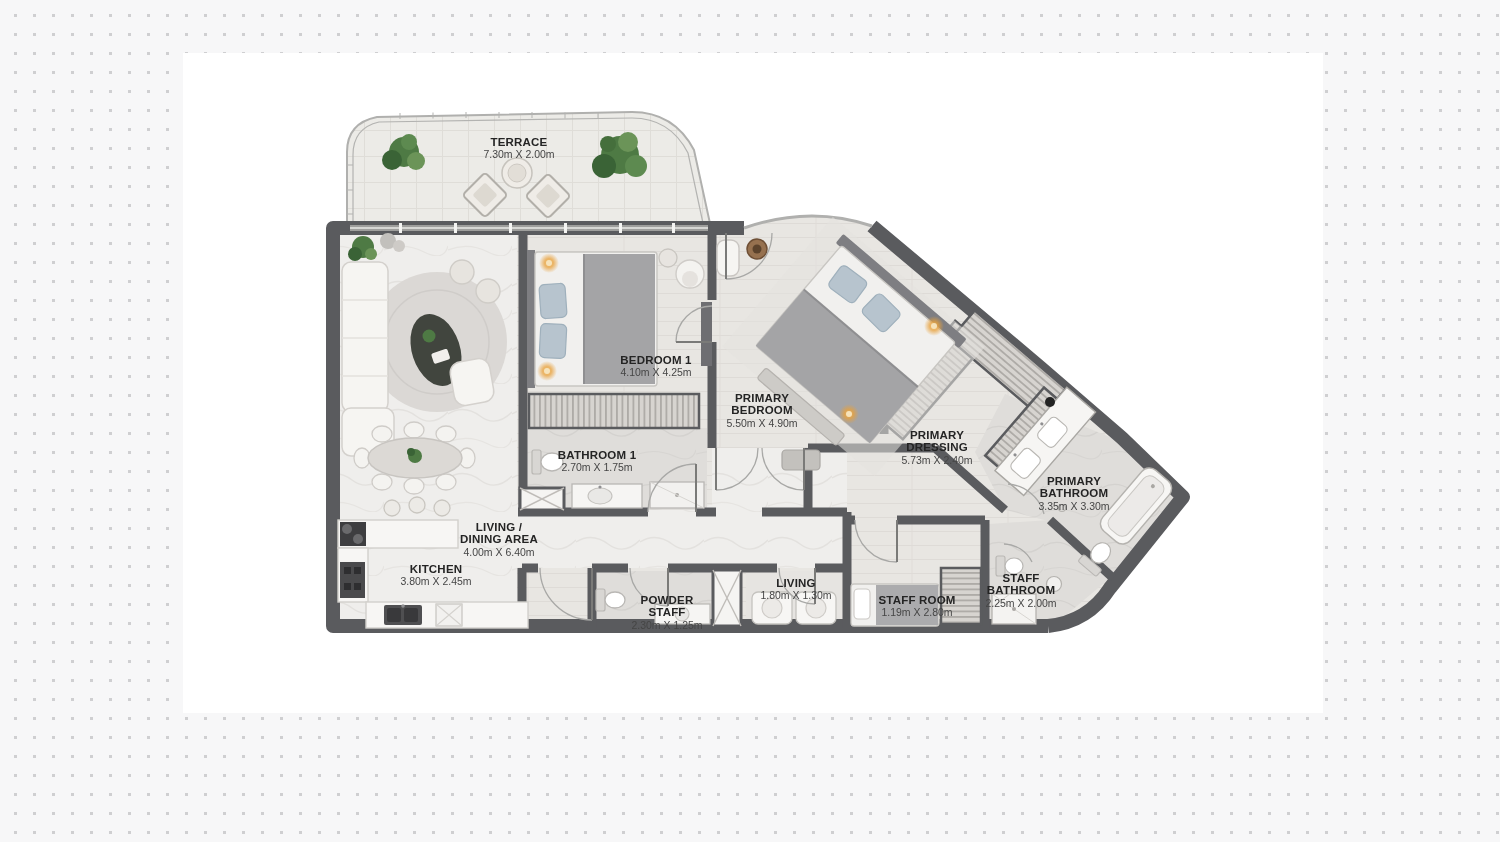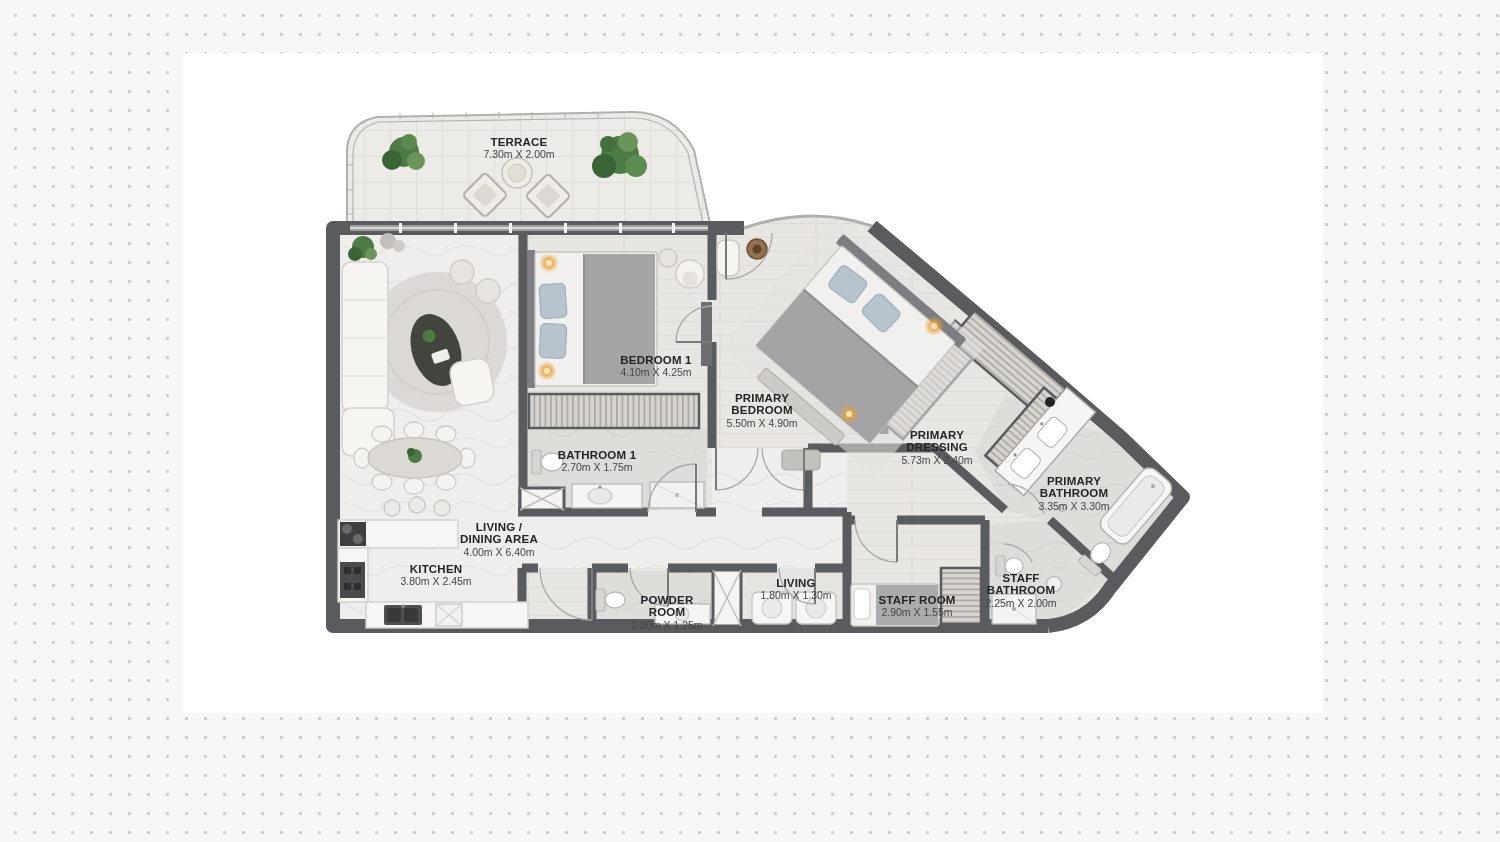--- a/index.html
+++ b/index.html
@@ -401,29 +401,29 @@
       <div class="rn">LIVING /
 DINING AREA</div>
       <div class="rd">4.00m X 6.40m</div>
     </div>
     <div class="room-label" style="left:436px;top:575px;">
       <div class="rn">KITCHEN</div>
       <div class="rd">3.80m X 2.45m</div>
     </div>
     <div class="room-label" style="left:917px;top:559px;margin-top:47px;">
       <div class="rn">STAFF ROOM</div>
-      <div class="rd">2.90m X 1.55m</div>
+      <div class="rd">1.19m X 2.80m</div>
     </div>
     <div class="room-label" style="left:796px;top:589px;">
       <div class="rn">LIVING</div>
       <div class="rd">1.80m X 1.30m</div>
     </div>
     <div class="room-label" style="left:667px;top:613px;">
       <div class="rn">POWDER
-ROOM</div>
+STAFF</div>
       <div class="rd">2.30m X 1.25m</div>
     </div>
     <div class="room-label" style="left:1021px;top:591px;">
       <div class="rn">STAFF
 BATHROOM</div>
       <div class="rd">2.25m X 2.00m</div>
     </div>
   </div>
 </div>
 

